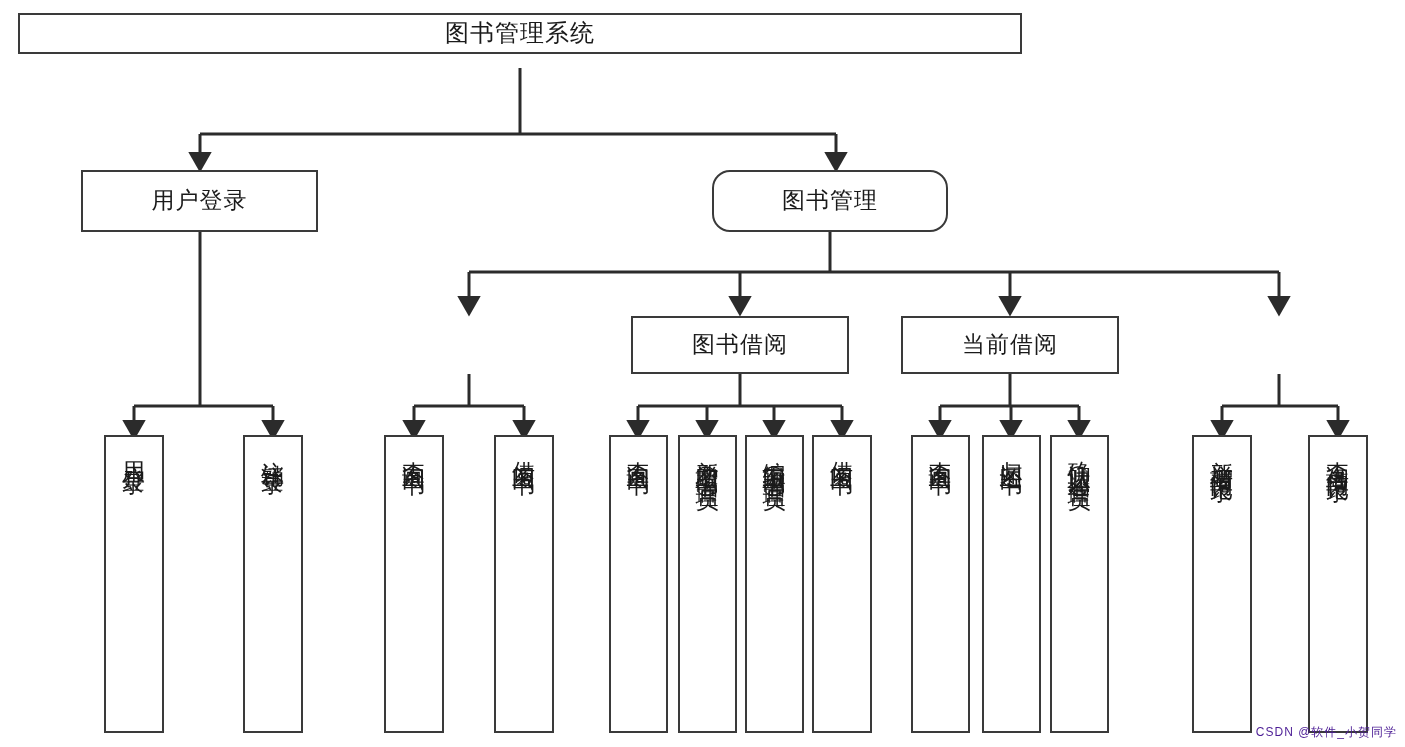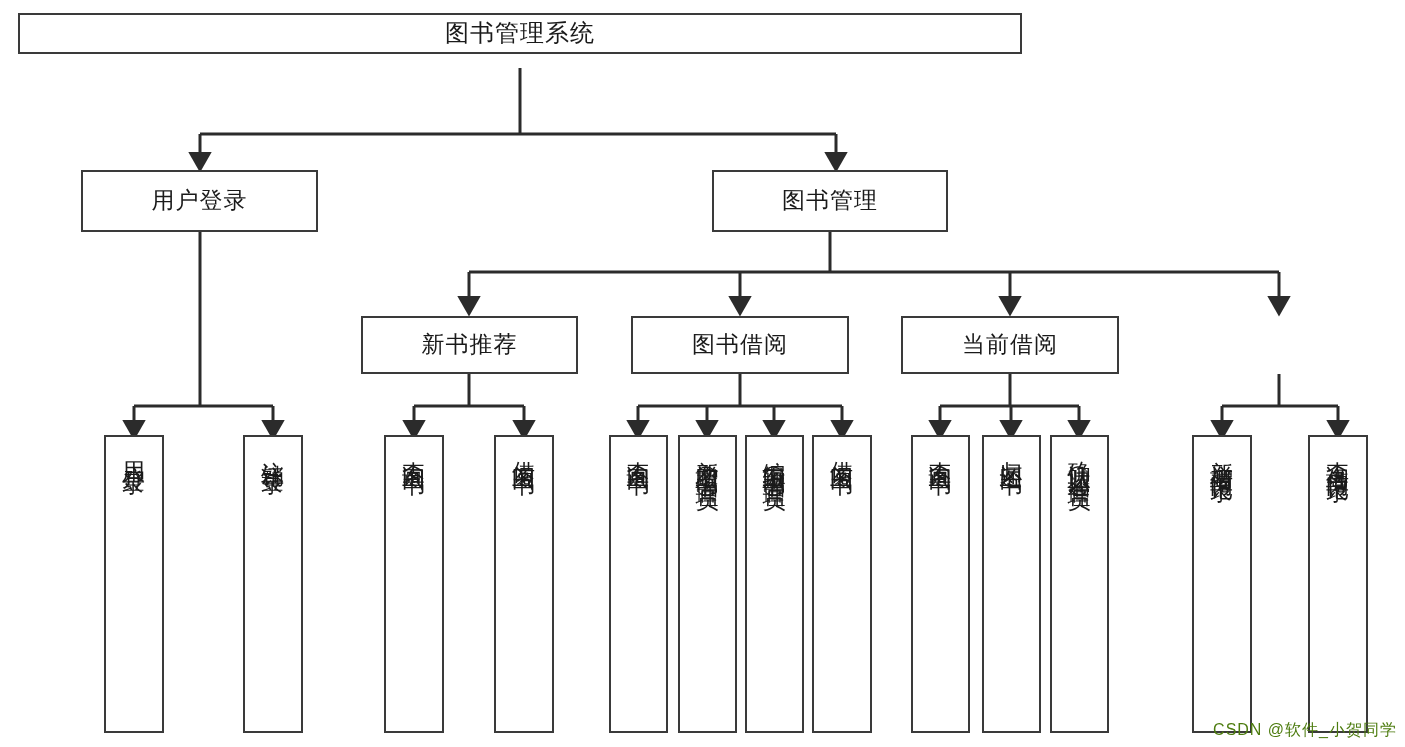--- a/index.html
+++ b/index.html
@@ -58,22 +58,22 @@
     text-orientation: upright;
     font-size: 23px;
     line-height: 1.05;
     letter-spacing: 4px;
     white-space: nowrap;
   }
   #watermark {
     position: absolute;
     right: 8px;
     bottom: 6px;
-    font-size: 16px;
-    color: #4d7c0f;
+    font-size: 12px;
+    color: #4c1d95;
     letter-spacing: 1px;
     white-space: nowrap;
     user-select: none;
   }
 </style>
 </head>
 <body>
 
 <div id="canvas">
 
@@ -127,27 +127,24 @@
     </g>
   </svg>
 
   <div class="node horiz root" style="left:18px; top:13px; width:1004px; height:41px;">
     <span class="label">图书管理系统</span>
   </div>
 
   <div class="node horiz" style="left:81px; top:170px; width:237px; height:62px;">
     <span class="label">用户登录</span>
   </div>
-  <div class="node horiz" style="left:712px; top:170px; width:236px; height:62px;">
+  <div class="node horiz" style="left:712px; top:170px; width:236px; height:62px;border-radius:18px;">
     <span class="label">图书管理</span>
   </div>
 
-  <div class="node horiz" style="left:361px; top:316px; width:217px; height:58px;">
-    <span class="label">新书推荐</span>
-  </div>
   <div class="node horiz" style="left:901px; top:316px; width:218px; height:58px;">
     <span class="label">当前借阅</span>
   </div>
   <div class="node horiz" style="left:631px; top:316px; width:218px; height:58px;">
     <span class="label">图书借阅</span>
   </div>
 
   <div class="node vert" style="left:104px; top:435px; width:60px; height:298px;">
     <span class="label">用户登录</span>
   </div>

